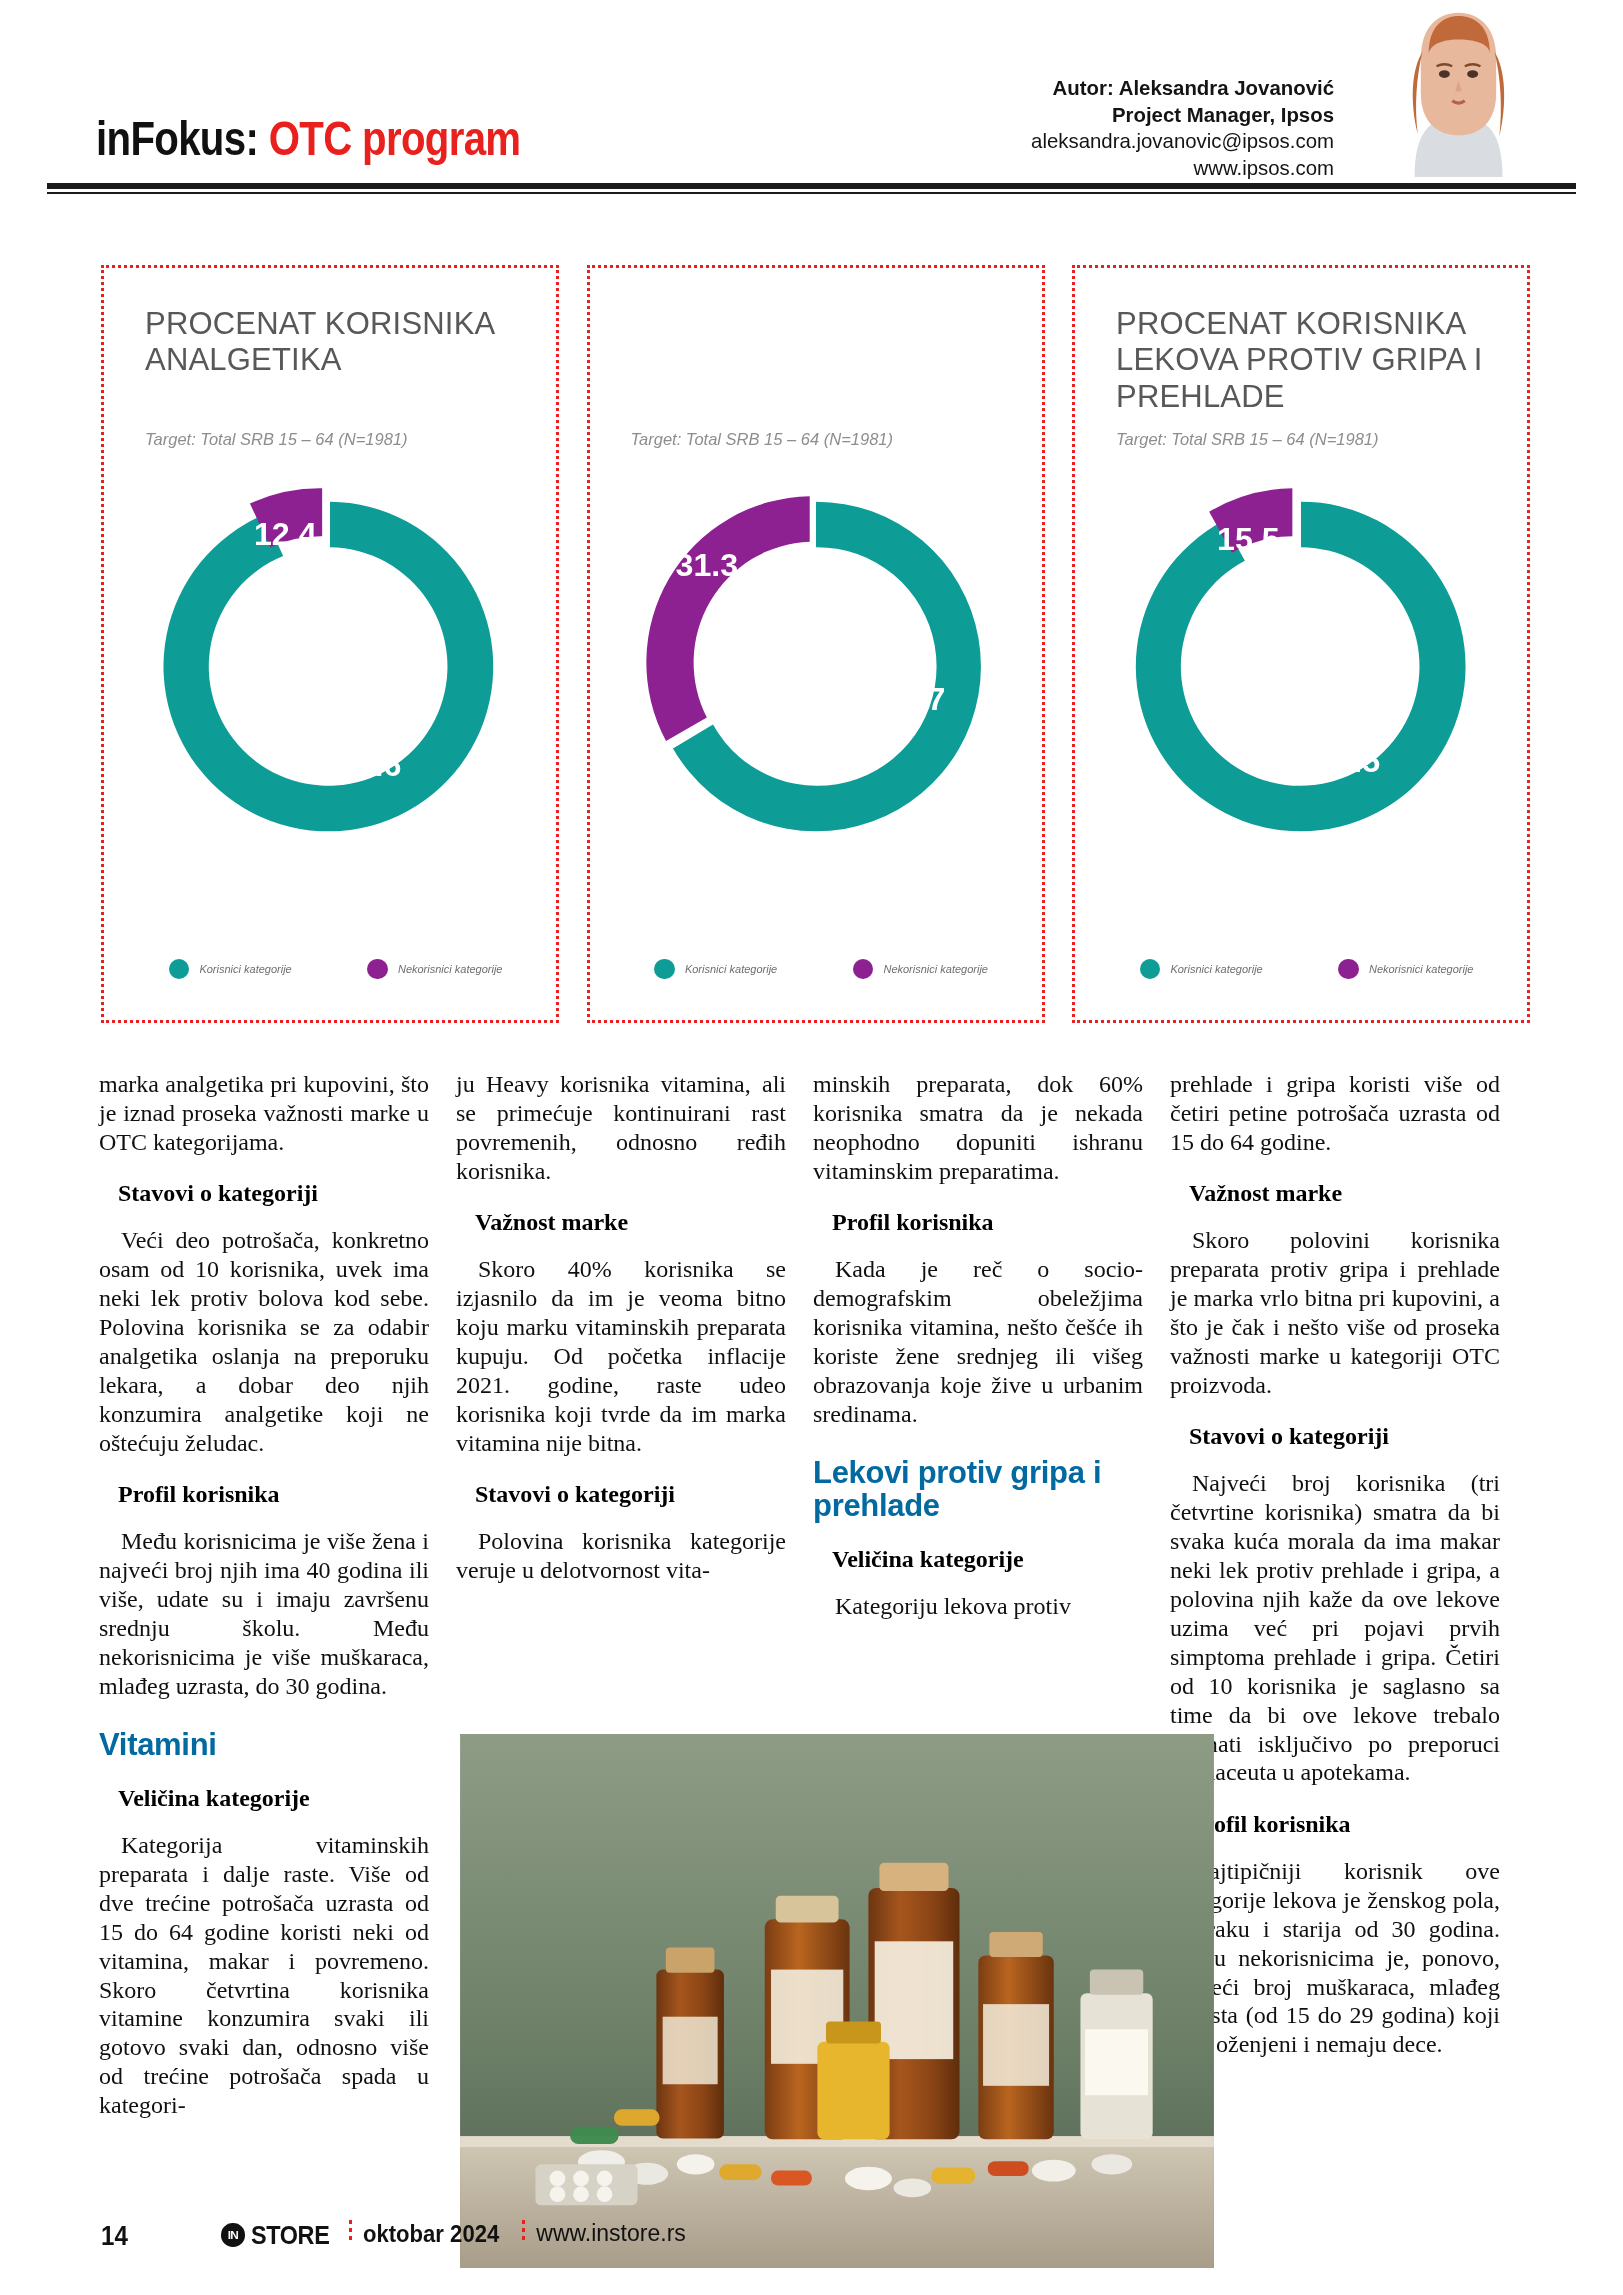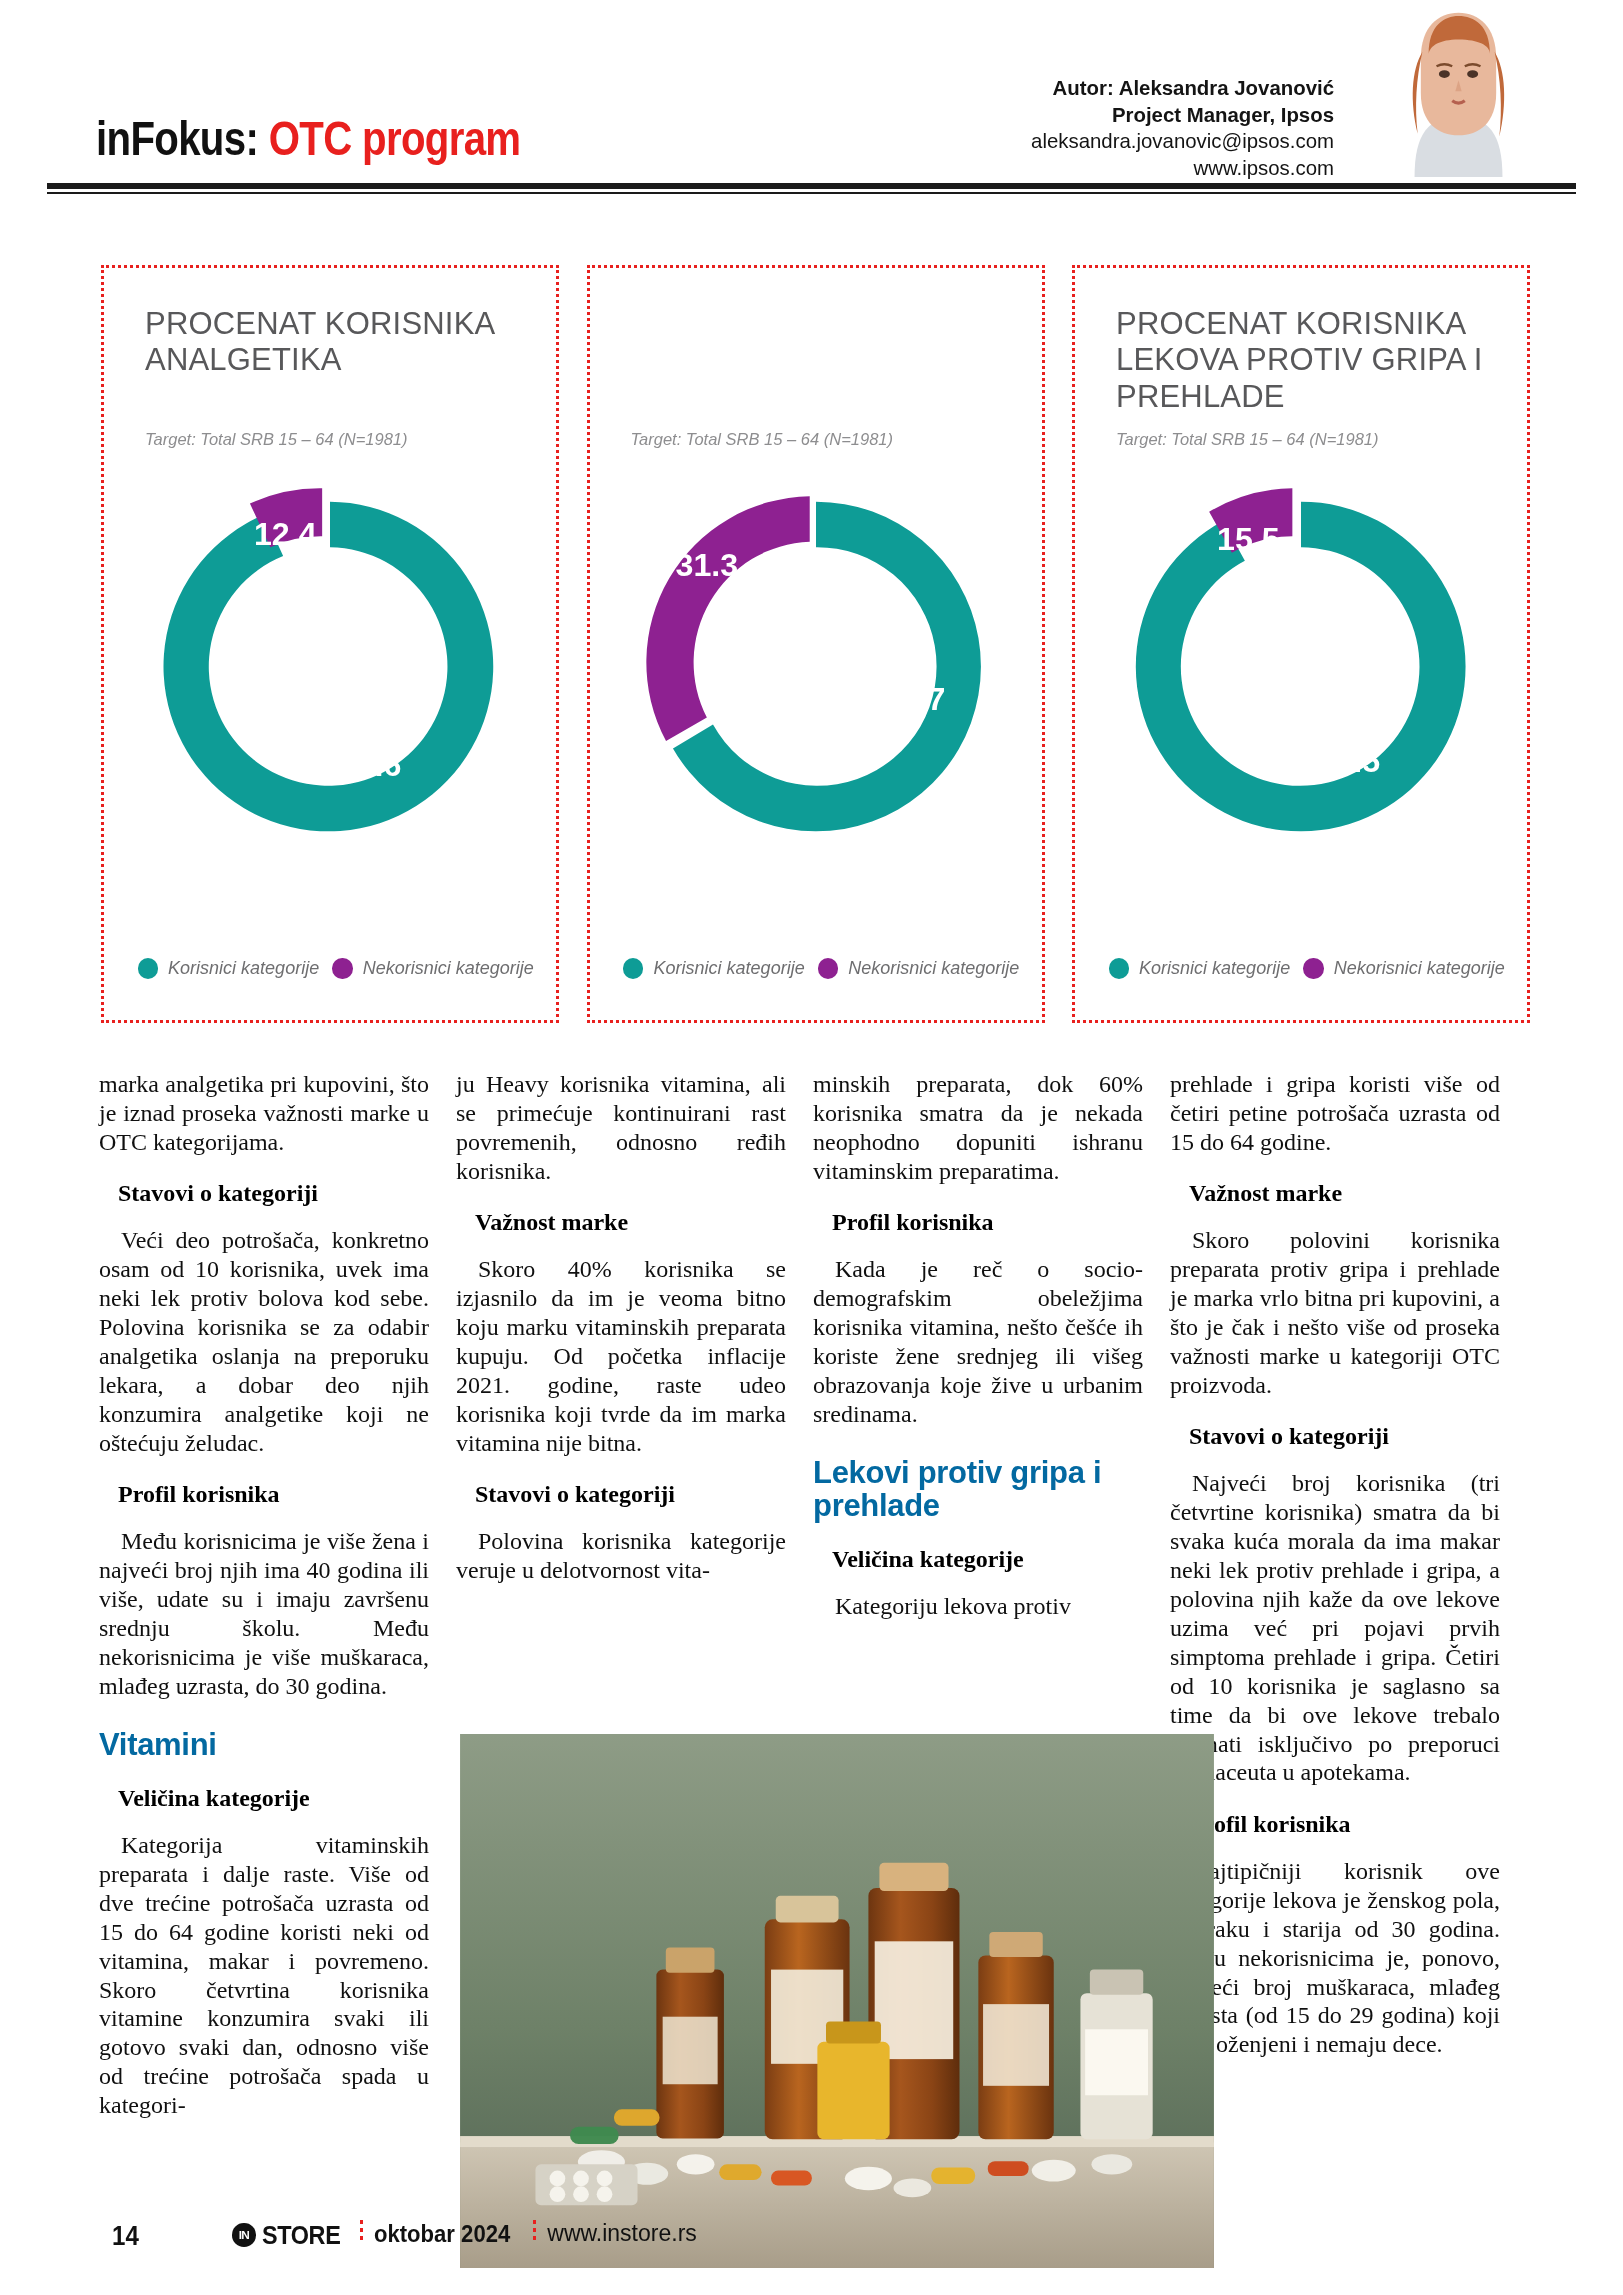--- a/index.html
+++ b/index.html
@@ -62,21 +62,21 @@
   .chart-sub{
     position:absolute;left:41px;top:162px;
     font-family:"Liberation Sans",sans-serif;
     font-style:italic;font-size:16.5px;color:#8d8d8f;
   }
   .donut-wrap{position:absolute;left:50%;top:214px;transform:translateX(-50%);}
   .chart-legend{
     position:absolute;left:27px;right:15.7px;bottom:41px;
     display:flex;justify-content:space-around;align-items:center;
     font-family:"Liberation Sans",sans-serif;
-    font-style:italic;font-size:18px;color:#6e6e70;
+    font-style:italic;font-size:11px;color:#6e6e70;
   }
   .leg-item{display:flex;align-items:center;gap:10.2px;white-space:nowrap;}
   .leg-dot{width:20.4px;height:20.4px;border-radius:50%;display:inline-block;}
 
   
   .body-cols{
     position:absolute;left:99px;top:1070px;width:1426px;
     display:flex;gap:27px;
   }
   .col{width:330px;}
@@ -103,21 +103,21 @@
   }
 
   
   .photo{
     position:absolute;left:460px;top:1734px;
     width:754px;height:534px;
     overflow:hidden;
   }
 
   
-  .footer{position:absolute;left:16px;bottom:33px;width:1364px;height:47px;}
+  .footer{position:absolute;left:5px;bottom:33px;width:1364px;height:47px;}
   .pg-num{
     position:absolute;left:96px;top:4.7px;
     font-family:"Liberation Sans",sans-serif;
     font-weight:bold;font-size:28px;color:#111;
     transform:scaleX(.86);transform-origin:left center;
   }
   .foot-mid{
     position:absolute;left:216px;top:4.7px;
     display:flex;gap:11px;
     font-family:"Liberation Sans",sans-serif;

